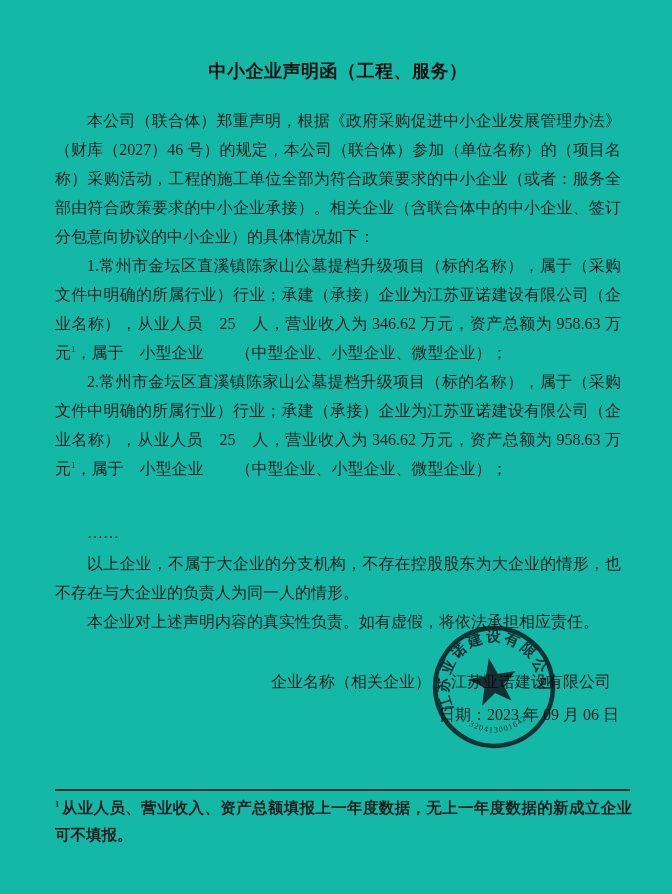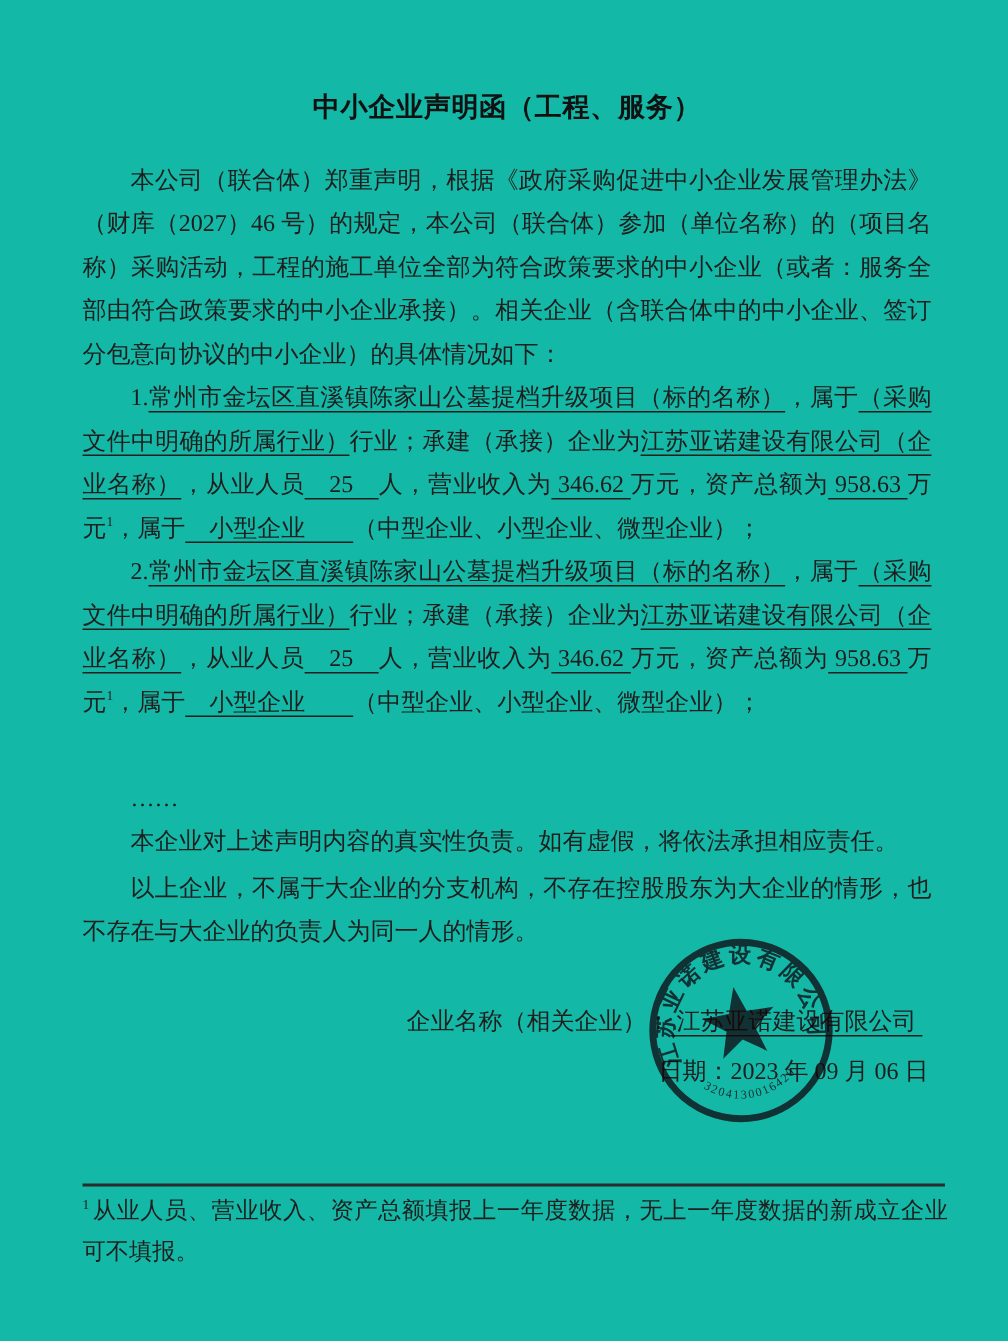--- a/index.html
+++ b/index.html
@@ -22,29 +22,28 @@
   .para{
     margin:0;
     font-size:16px;line-height:29px;
     text-align:justify;text-justify:inter-ideograph;
     text-indent:32px;
     word-break:break-all;
   }
   .para.ellipsis{margin-top:35px;text-align:left;}
   .para.branch{margin-top:2px;}
   .ul{
-    text-decoration:underline;
     text-decoration-thickness:1px;
     text-underline-offset:4px;
   }
   sup{font-size:9px;line-height:0;vertical-align:super;}
   .sig{margin-top:31px;font-size:16px;}
   .sig-row{text-align:right;line-height:29px;padding-right:6px;}
   .sig-row.date-row{margin-top:4px;padding-right:2px;}
-  .footnote{position:absolute;left:55px;top:789px;width:577px;}
+  .footnote{position:absolute;left:55px;top:789px;width:577px;font-weight:bold;}
   .fn-rule{border-top:2px solid #2b2b2b;width:575px;margin:0 0 3px 0;height:0;}
   .footnote p{
     margin:0;font-size:15.5px;line-height:27px;
     text-align:justify;text-justify:inter-ideograph;word-break:break-all;
   }
   .fn-marker{font-size:9px;margin-right:2px;}
   .seal{
     position:absolute;left:423px;top:616px;width:142px;height:142px;
     transform:rotate(-10deg);
     opacity:.9;
@@ -65,23 +64,23 @@
     <h1 class="doc-title">中小企业声明函（工程、服务）</h1>
 
     <p class="para">本公司（联合体）郑重声明，根据《政府采购促进中小企业发展管理办法》（财库（2027）46 号）的规定，本公司（联合体）参加（单位名称）的（项目名称）采购活动，工程的施工单位全部为符合政策要求的中小企业（或者：服务全部由符合政策要求的中小企业承接）。相关企业（含联合体中的中小企业、签订分包意向协议的中小企业）的具体情况如下：</p>
 
     <p class="para"><span>1.</span><span class="ul">常州市金坛区直溪镇陈家山公墓提档升级项目（标的名称）</span><span>，属于</span><span class="ul">（采购文件中明确的所属行业）</span><span>行业；承建（承接）企业为</span><span class="ul">江苏亚诺建设有限公司（企业名称）</span><span>，从业人员</span><span class="ul">　25　</span><span>人，营业收入为</span><span class="ul">&nbsp;346.62&nbsp;</span><span>万元，资产总额为</span><span class="ul">&nbsp;958.63&nbsp;</span><span>万元</span><sup>1</sup><span>，属于</span><span class="ul">　小型企业　　</span><span>（中型企业、小型企业、微型企业）；</span></p>
 
     <p class="para"><span>2.</span><span class="ul">常州市金坛区直溪镇陈家山公墓提档升级项目（标的名称）</span><span>，属于</span><span class="ul">（采购文件中明确的所属行业）</span><span>行业；承建（承接）企业为</span><span class="ul">江苏亚诺建设有限公司（企业名称）</span><span>，从业人员</span><span class="ul">　25　</span><span>人，营业收入为</span><span class="ul">&nbsp;346.62&nbsp;</span><span>万元，资产总额为</span><span class="ul">&nbsp;958.63&nbsp;</span><span>万元</span><sup>1</sup><span>，属于</span><span class="ul">　小型企业　　</span><span>（中型企业、小型企业、微型企业）；</span></p>
 
     <p class="para ellipsis">……</p>
 
+    <p class="para branch">以上企业，不属于大企业的分支机构，不存在控股股东为大企业的情形，也不存在与大企业的负责人为同一人的情形。</p>
+
     <p class="para">本企业对上述声明内容的真实性负责。如有虚假，将依法承担相应责任。</p>
-
-    <p class="para branch">以上企业，不属于大企业的分支机构，不存在控股股东为大企业的情形，也不存在与大企业的负责人为同一人的情形。</p>
 
     <div class="sig">
       <div class="sig-row">
         <span>企业名称（相关企业）：</span><span class="ul">&nbsp;江苏亚诺建设有限公司&nbsp;</span>
       </div>
       <div class="sig-row date-row">
         <span>日期：</span><span>2023 年 09 月 06 日</span>
       </div>
     </div>
   </div>

